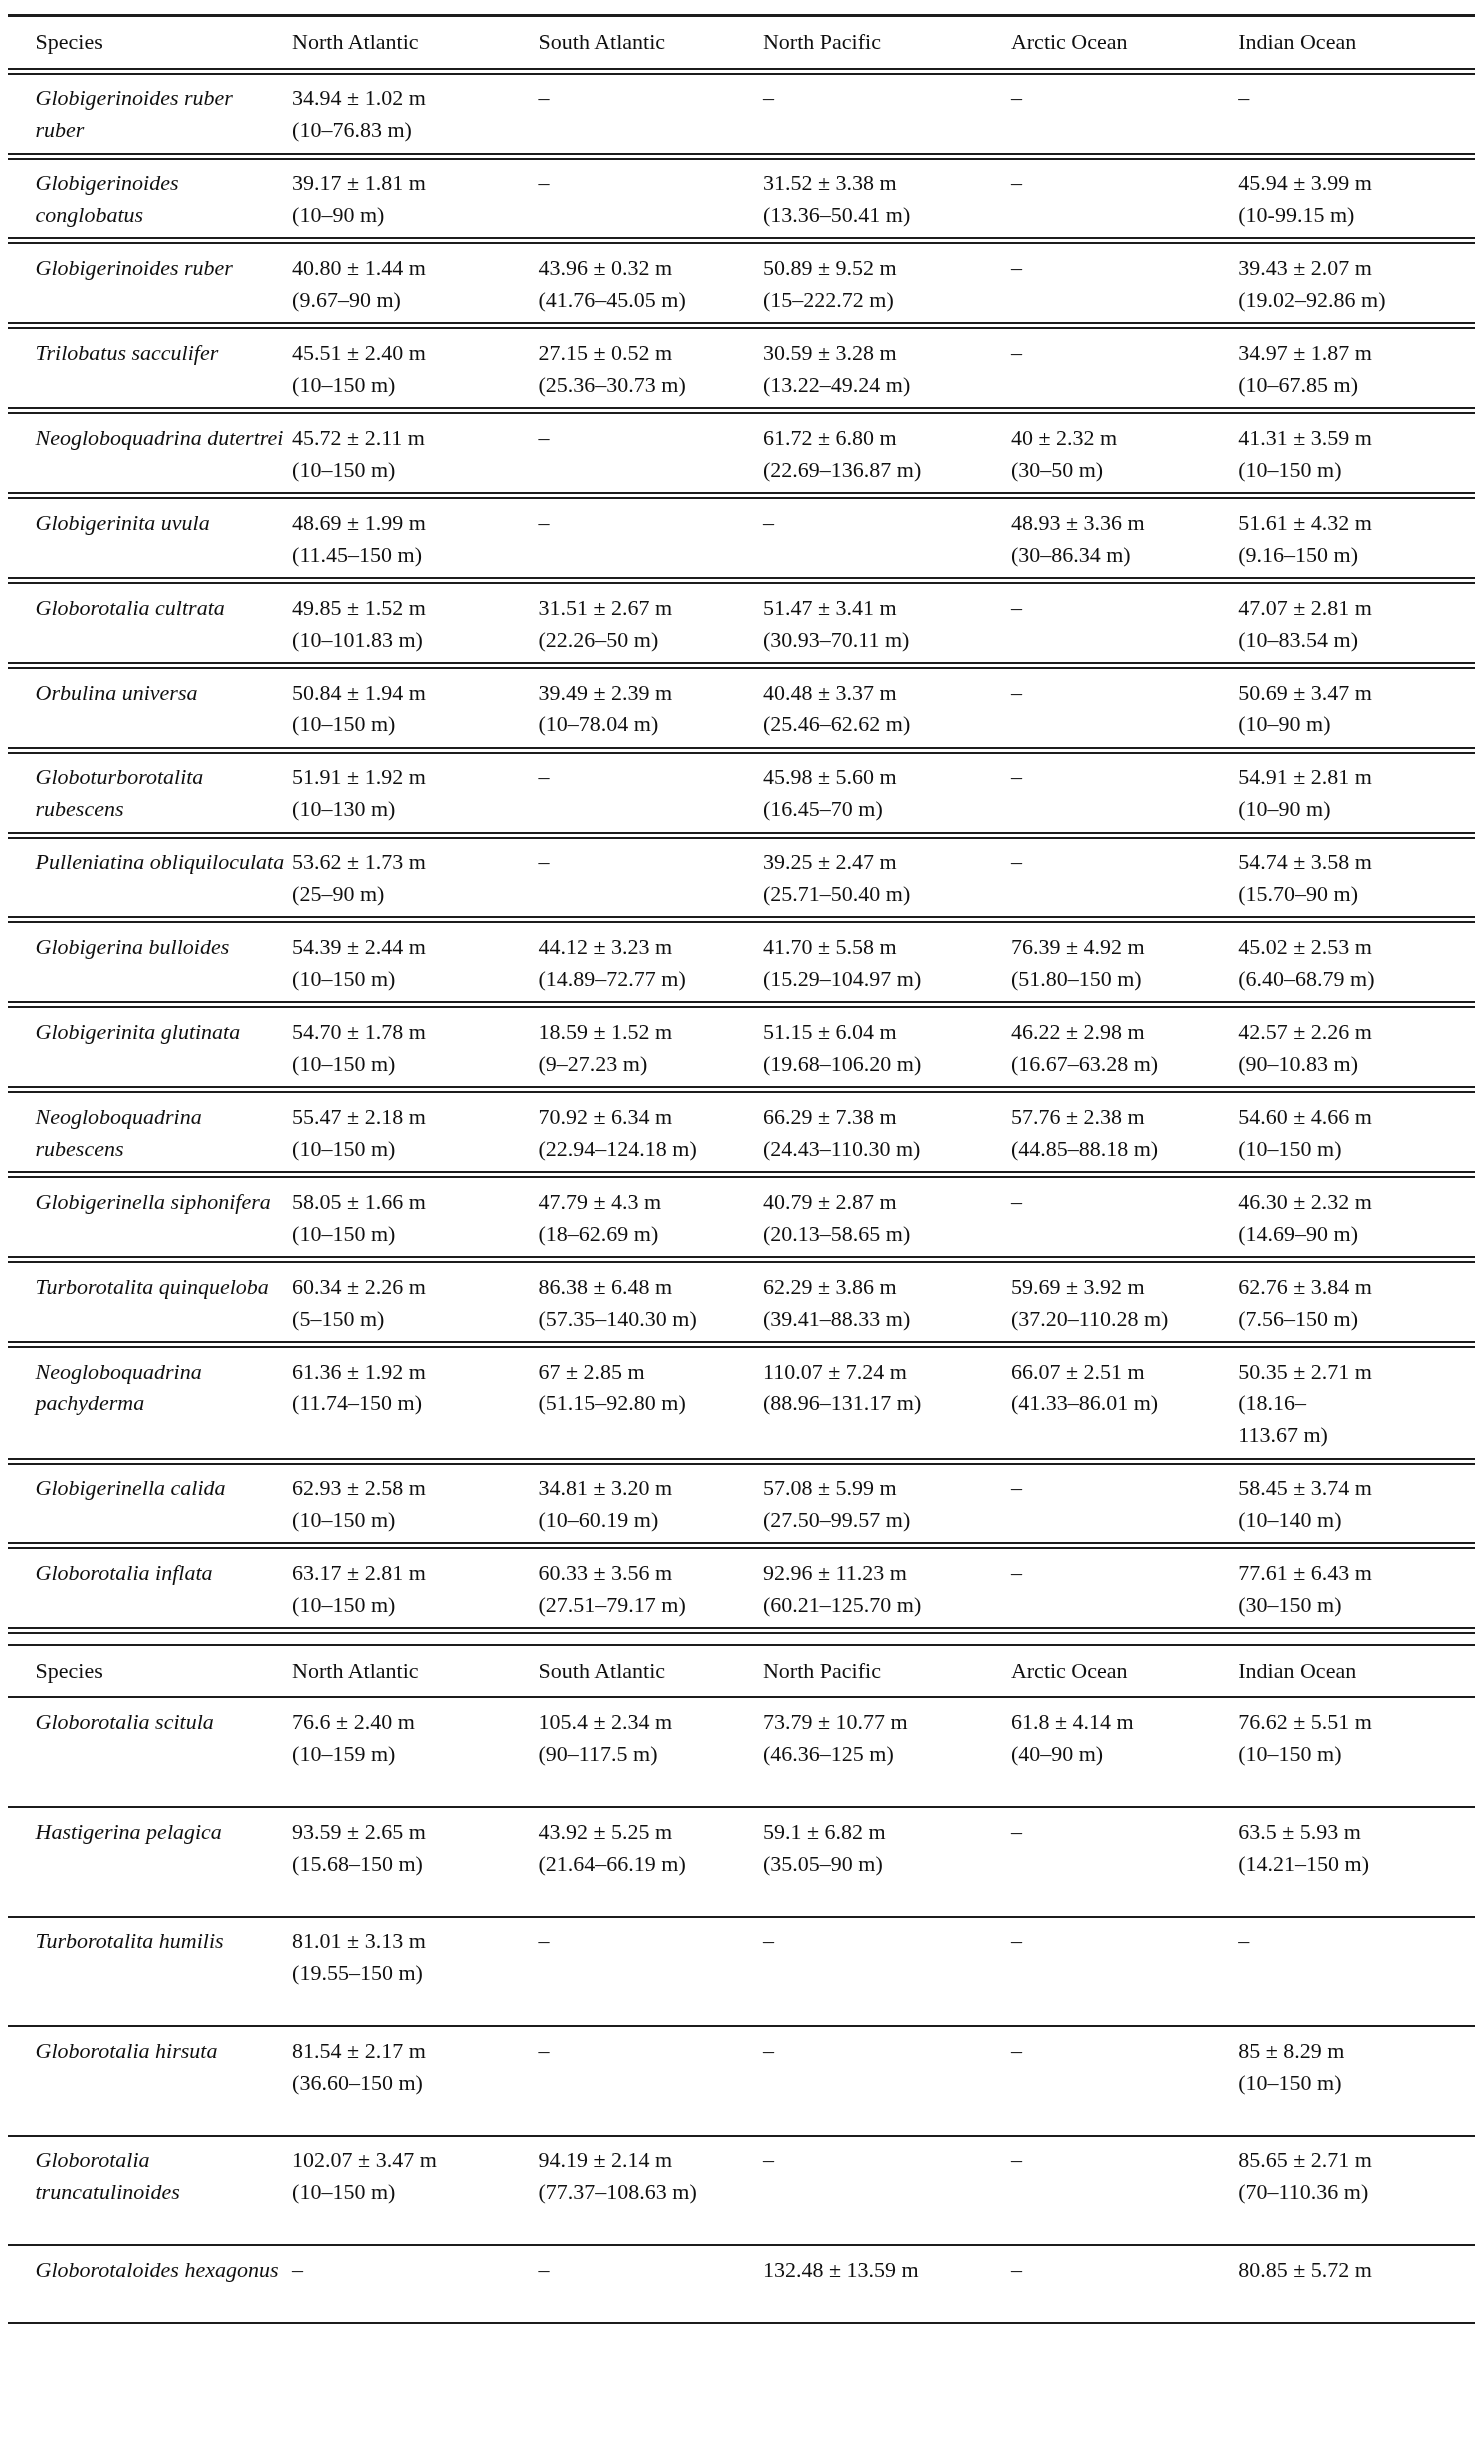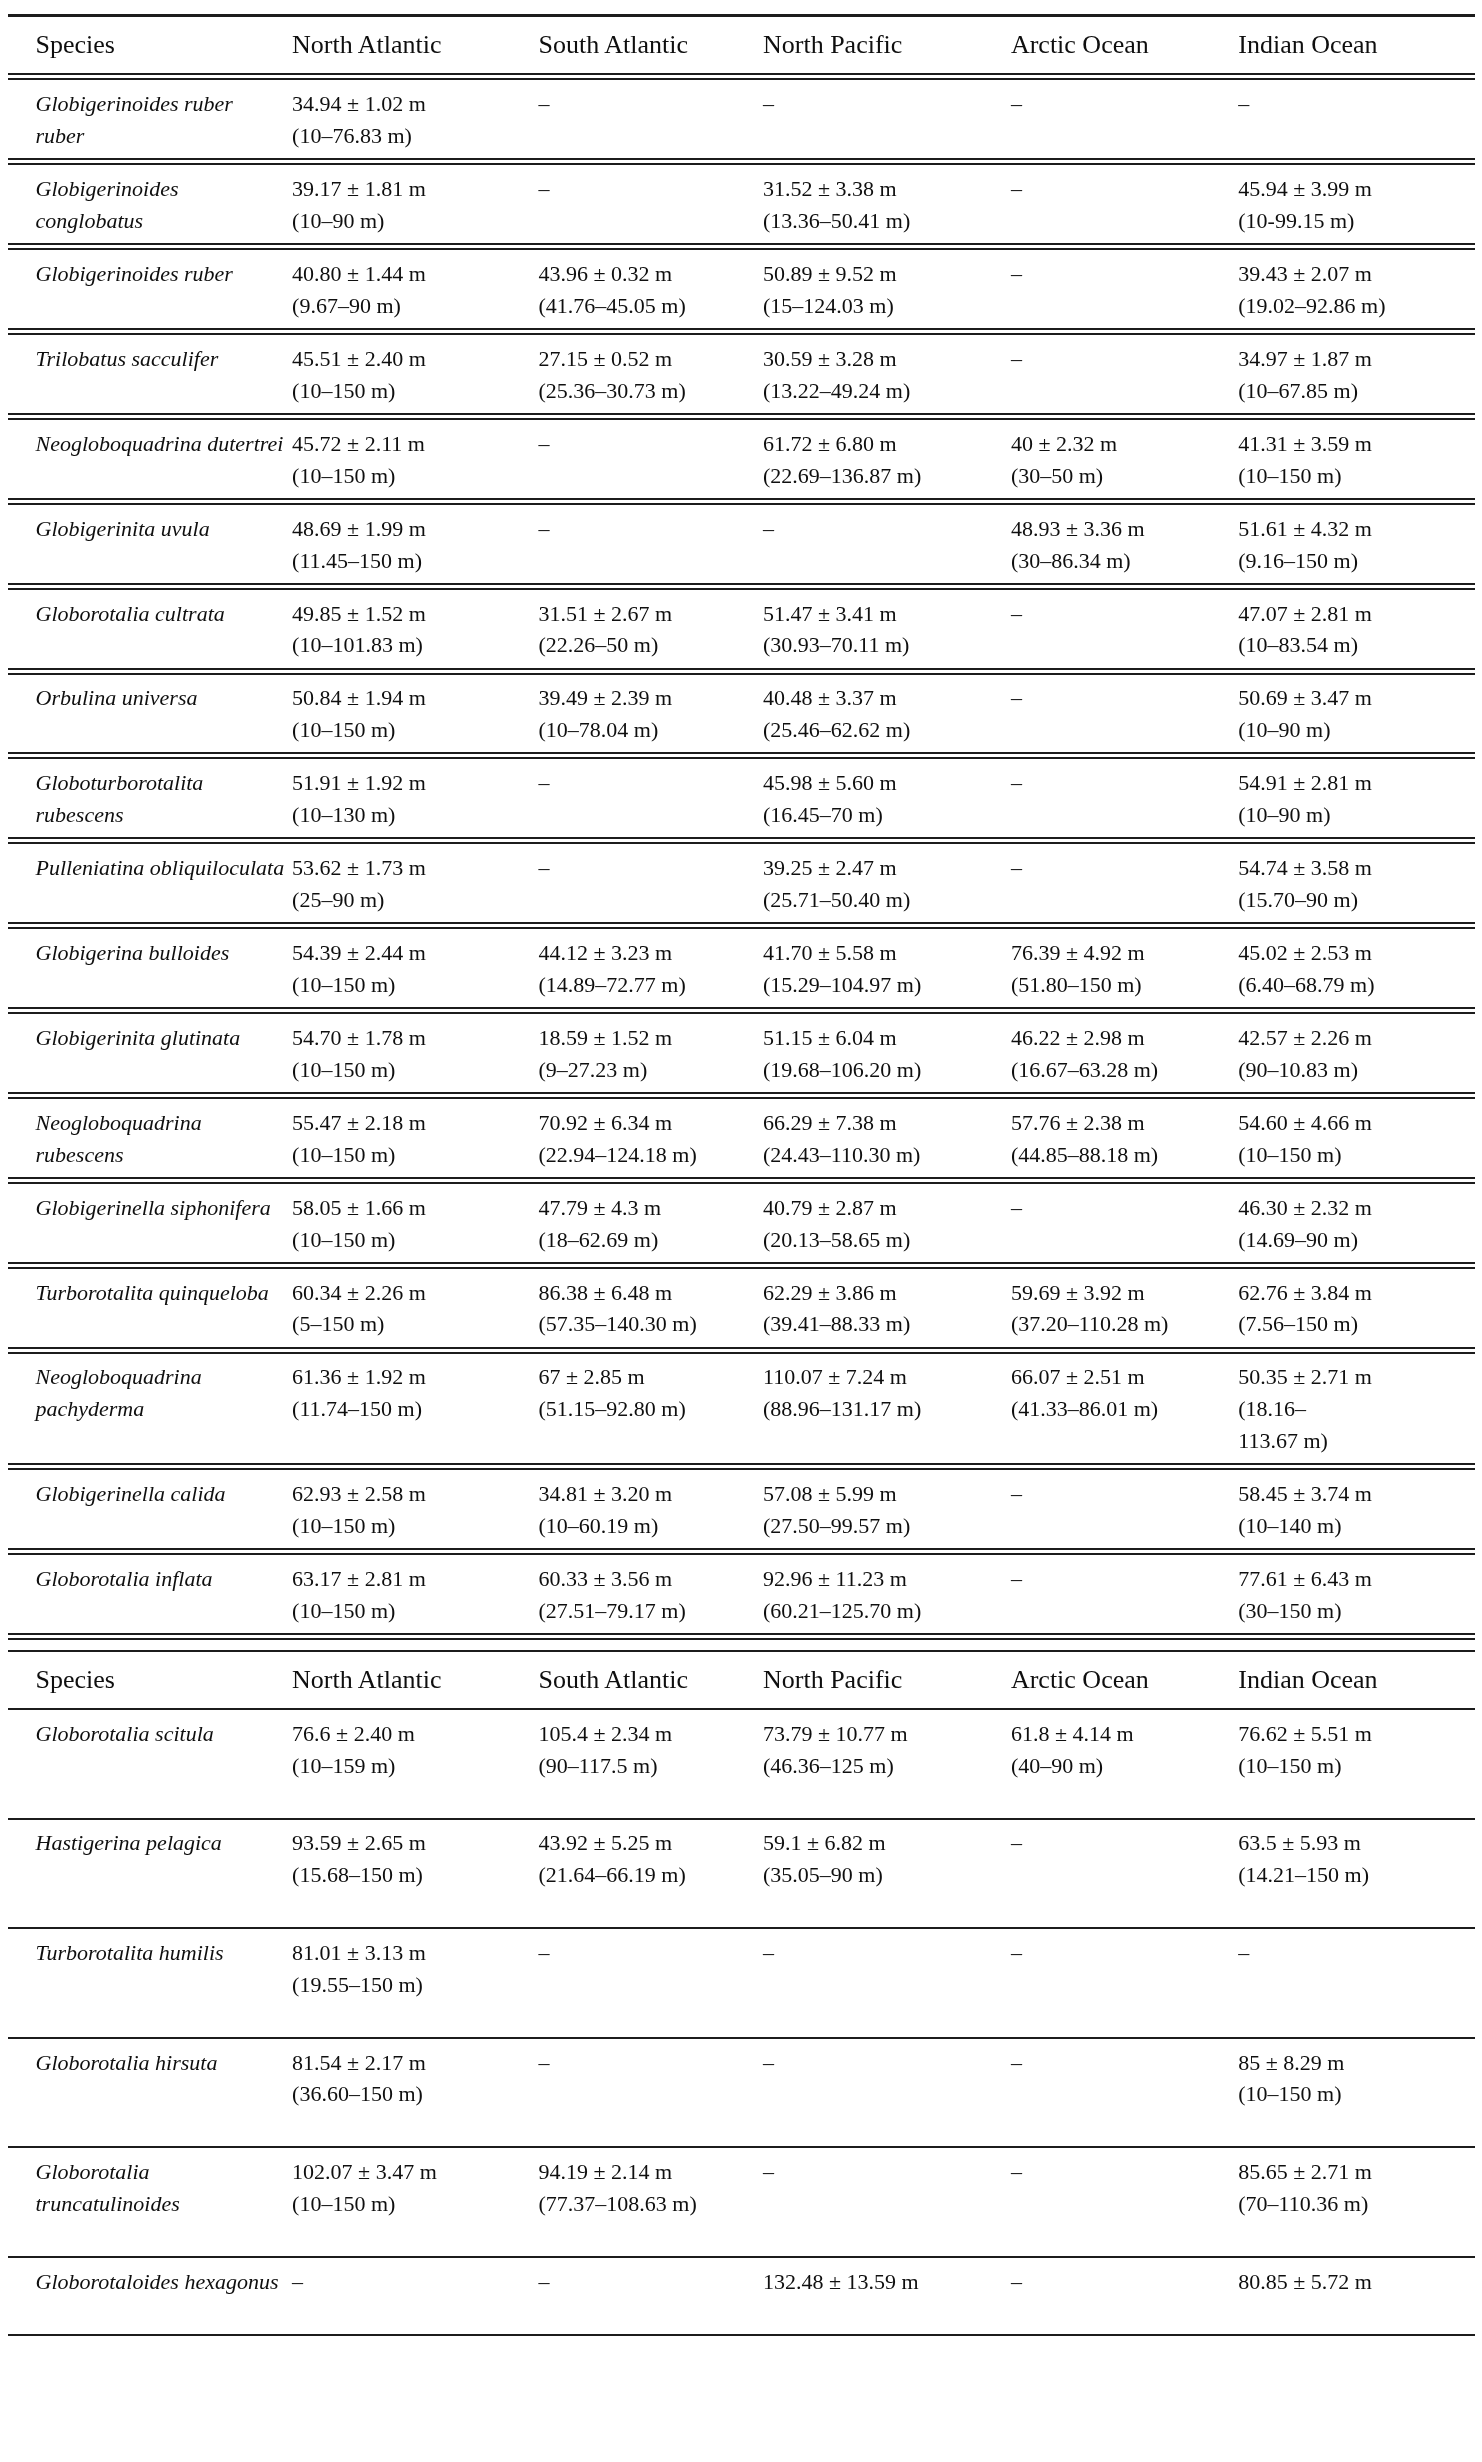--- a/index.html
+++ b/index.html
@@ -29,21 +29,21 @@
     border-bottom: 7px double #1c1c1c;
   }
   table.lower {
     margin-top: 9.4px;
     border-top: 2.4px solid #1c1c1c;
     border-bottom: 2.4px solid #1c1c1c;
   }
   thead th {
     text-align: left;
     font-weight: normal;
-    font-size: 26px;
+    font-size: 22px;
     padding: 9.4px 4.7px 9.4px 0;
     vertical-align: middle;
   }
   table.upper thead tr { border-bottom: 7px double #1c1c1c; }
   table.lower thead tr { border-bottom: 2.4px solid #1c1c1c; }
   table.upper tbody tr { border-bottom: 7px double #1c1c1c; }
   table.upper tbody tr:last-child { border-bottom: none; }
   table.lower tbody tr { border-bottom: 2.4px solid #1c1c1c; }
   table.lower tbody tr:last-child { border-bottom: none; }
   td {
@@ -128,21 +128,21 @@
           <td>
             <div class="cell-line">40.80 ± 1.44 m</div>
             <div class="cell-line">(9.67–90 m)</div>
           </td>
           <td>
             <div class="cell-line">43.96 ± 0.32 m</div>
             <div class="cell-line">(41.76–45.05 m)</div>
           </td>
           <td>
             <div class="cell-line">50.89 ± 9.52 m</div>
-            <div class="cell-line">(15–124.03 m)</div>
+            <div class="cell-line">(15–222.72 m)</div>
           </td>
           <td>
             <div class="cell-line">–</div>
           </td>
           <td>
             <div class="cell-line">39.43 ± 2.07 m</div>
             <div class="cell-line">(19.02–92.86 m)</div>
           </td>
         </tr>
         <tr>

